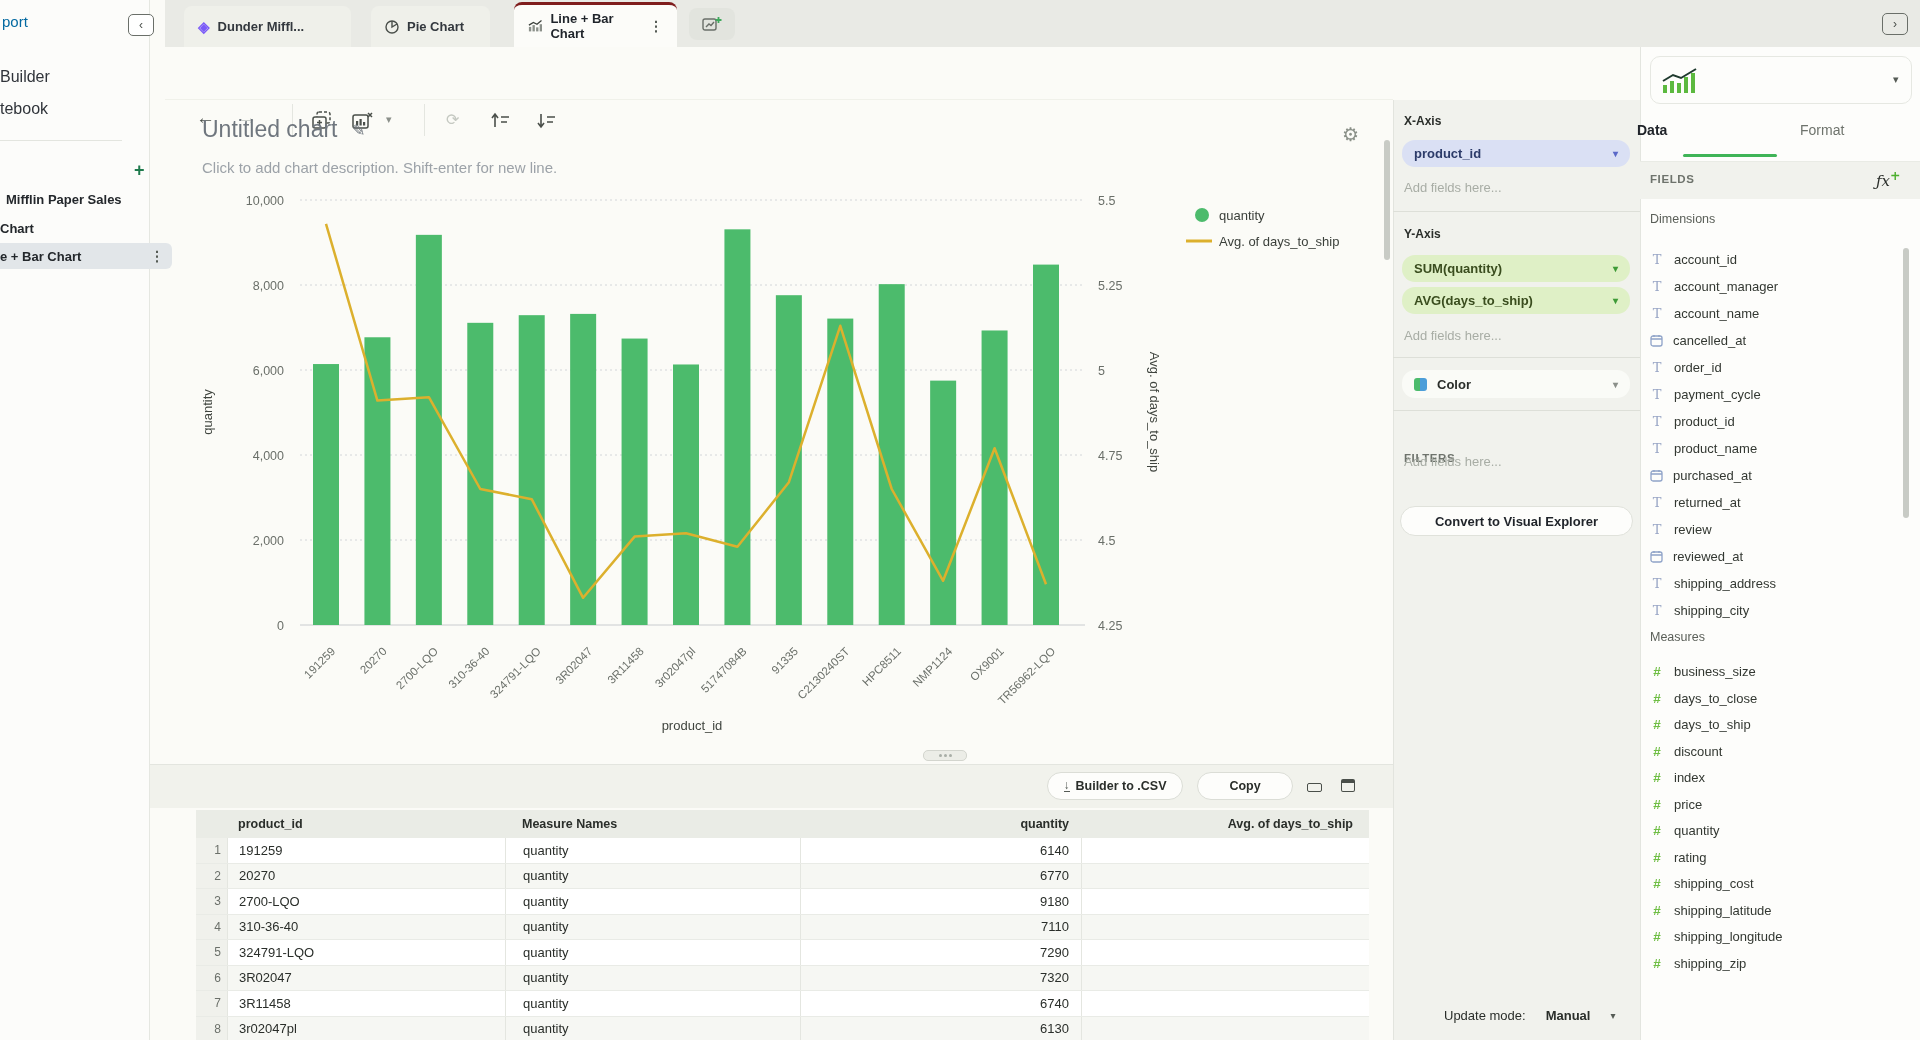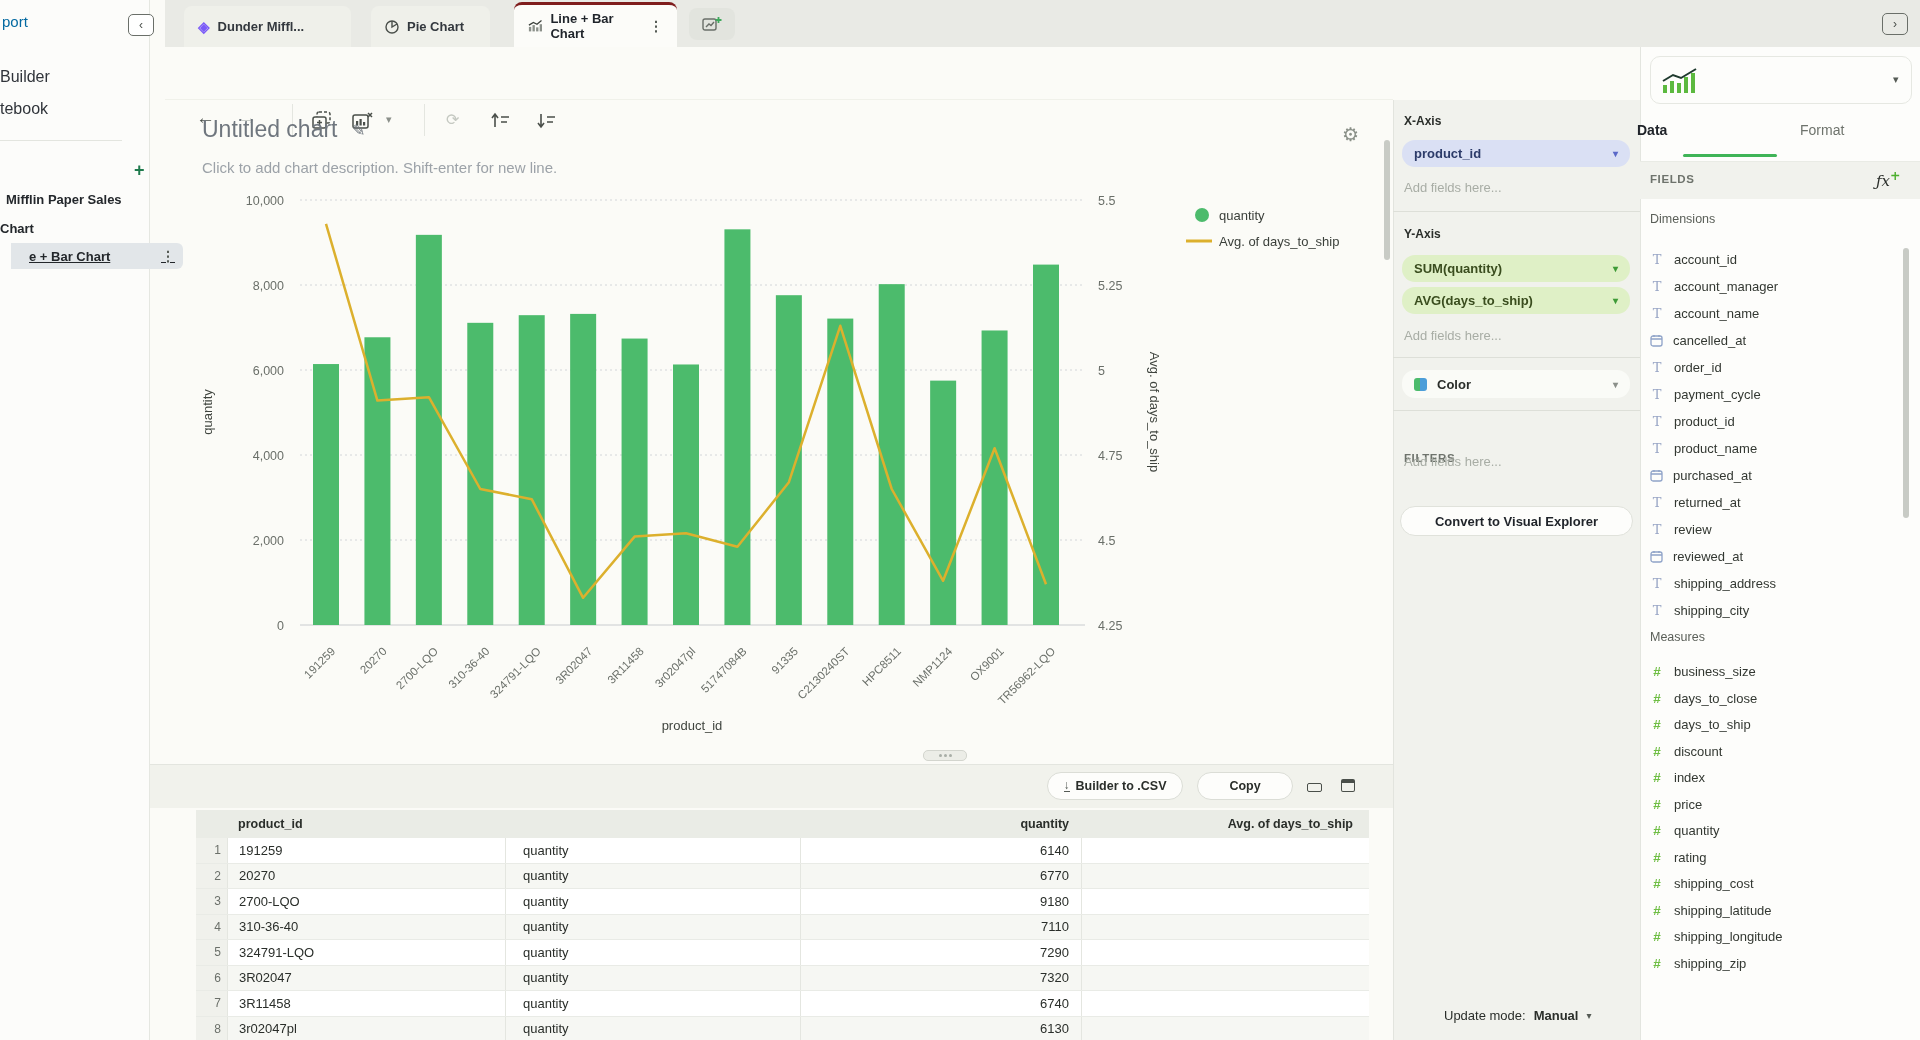--- a/index.html
+++ b/index.html
@@ -89,21 +89,21 @@
   .cfg-div { position:absolute; left:1393px; width:247px; height:1px; background:#DDDFD8; }
   .color-row { position:absolute; left:1402px; top:370px; width:228px; height:28px; background:#FAFBF7;
     border-radius:13px; display:flex; align-items:center; padding:0 12px; gap:10px;
     font-size:13px; font-weight:700; color:#2A2E2A; }
   .swatch { width:13px; height:13px; border-radius:3px; background:linear-gradient(90deg,#4CBB6C 50%,#4C9ED9 50%); }
   .color-row .chev { margin-left:auto; font-size:10px; color:#8B908A; }
   .convert-btn { position:absolute; left:1400px; top:506px; width:233px; height:30px; background:#FDFDFB;
     border:1px solid #E0E2DB; border-radius:15px; font-size:13px; font-weight:700; color:#1F2329;
     display:flex; align-items:center; justify-content:center; }
   .update-row { position:absolute; left:1444px; top:1008px; font-size:13px; color:#2A2E2A;
-    display:flex; gap:8px; align-items:center; }
+    display:flex; gap:20px; align-items:center; }
 
   
   .fields { left:1640px; top:47px; width:280px; height:993px; background:#FDFDFB; border-left:1px solid #E3E5DF; }
   .qc-card { left:1650px; top:56px; width:262px; height:48px; border:1px solid #E6E8E2; border-radius:10px; background:#FDFDFB; }
   .ftab { position:absolute; top:122px; font-size:14px; }
   .ftab.active { font-weight:700; color:#20242A; }
   .ftab.idle { color:#6E736C; }
   .ftab-underline { left:1683px; top:154px; width:94px; height:3px; background:#3FB457; border-radius:2px; }
   .fields-bar { left:1640px; top:161px; width:280px; height:38px; background:#F1F2ED; border-top:1px solid #E9EBE5; }
   .fx { left:1876px; top:168px; font-family:"DejaVu Serif", serif; font-style:italic; font-size:15px; color:#2A2E2A; }
@@ -122,21 +122,21 @@
   <div class="abs sb-top">port</div>
   <div class="abs sq-icon" style="left:128px;top:14px;">
       <span>‹</span>
     </div>
   <div class="abs sb-item" style="left:0;top:68px;">Builder</div>
   <div class="abs sb-item" style="left:0;top:100px;">tebook</div>
   <div class="abs sb-divider" style="left:0;top:140px;"></div>
   <div class="abs sb-plus" style="left:134px;top:160px;">+</div>
   <div class="abs sb-page" style="left:6px;top:186px;width:140px;">Mifflin Paper Sales</div>
   <div class="abs sb-page" style="left:0;top:215px;width:140px;">Chart</div>
-  <div class="abs sb-page sel" style="left:11px;top:243px;width:172px;padding-left:18px;text-decoration:underline;">
+  <div class="abs sb-page sel" style="left:0;top:243px;width:172px;padding-left:0;">
     <span>e + Bar Chart</span>
     <span class="kebab" style="margin-left:auto;padding-right:8px;">⋮</span>
   </div>
 </div>
 
 <div class="abs tabbar">
   <div class="tab" style="left:19px;width:167px;">
     <span class="diamond">◈</span>
     <span>Dunder Miffl...</span>
   </div>
@@ -278,20 +278,21 @@
   </div>
   <div class="btn" style="left:1197px;width:96px;">
     <span>Copy</span>
   </div>
   <div class="win-ico" style="left:1307px;top:783px;width:15px;height:9px;"></div>
   <div class="win-ico" style="left:1341px;top:779px;width:14px;height:13px;border-top-width:4px;"></div>
 
   <div class="abs thead">
     <div class="tcell c-num"></div>
     <div class="tcell c-pid">product_id</div>
+    <div class="tcell c-mn">Measure Names</div>
     <div class="tcell c-qty">quantity</div>
     <div class="tcell c-avg">Avg. of days_to_ship</div>
   </div>
   <div id="table-rows" class="layer">
       <div class="trow" style="top: 838px;">
         <div class="tcell c-num">1</div>
         <div class="tcell c-pid">191259</div>
         <div class="tcell c-mn">quantity</div>
         <div class="tcell c-qty">6140</div>
         <div class="tcell c-avg"></div>

